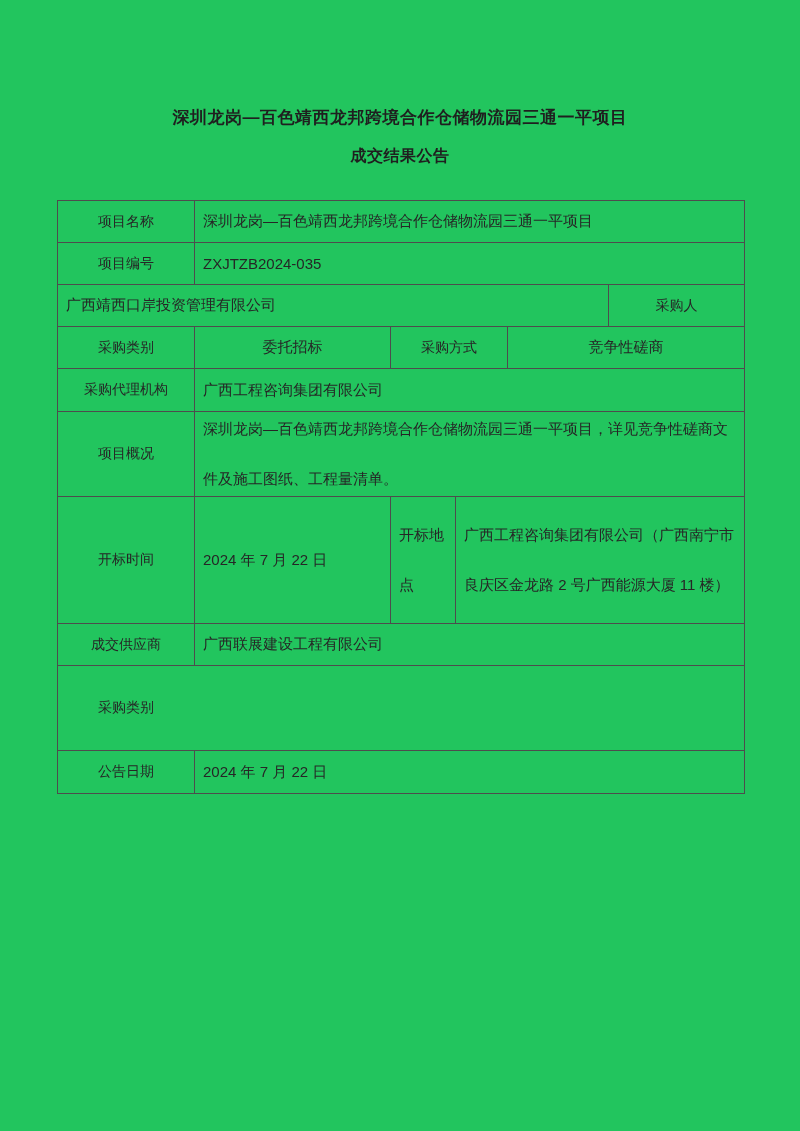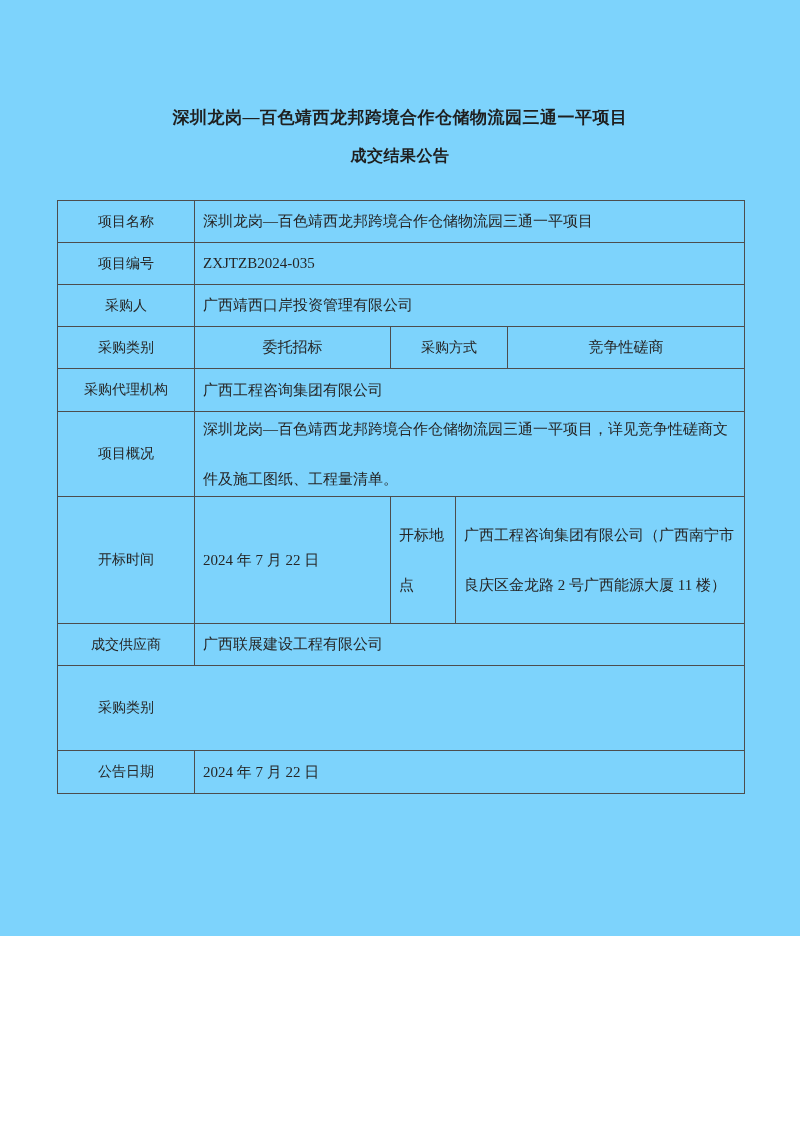--- a/index.html
+++ b/index.html
@@ -3,23 +3,23 @@
 <meta charset="utf-8">
 <style>
   html, body {
     margin: 0;
     padding: 0;
     background: #ffffff;
   }
   .page {
     position: relative;
     width: 800px;
-    height: 936px;
-    background: #7dd3fc;
-    font-family: Liberation Serif, serif;
+    height: 1131px;
+    background: #22c55e;
+    font-family: Liberation Sans, sans-serif;
     color: #262626;
     overflow: hidden;
   }
   .doc-title {
     position: absolute;
     top: 106px;
     left: 0;
     width: 100%;
     text-align: center;
     font-size: 17px;
@@ -108,22 +108,22 @@
       <div class="cell label w-label">项目名称</div>
       <div class="cell value grow">深圳龙岗—百色靖西龙邦跨境合作仓储物流园三通一平项目</div>
     </div>
 
     <div class="row h-42">
       <div class="cell label w-label">项目编号</div>
       <div class="cell value grow">ZXJTZB2024-035</div>
     </div>
 
     <div class="row h-42">
+      <div class="cell value grow">广西靖西口岸投资管理有限公司</div>
       <div class="cell label w-label">采购人</div>
-      <div class="cell value grow">广西靖西口岸投资管理有限公司</div>
     </div>
 
     <div class="row h-42">
       <div class="cell label w-label">采购类别</div>
       <div class="cell centered w-c2">委托招标</div>
       <div class="cell label w-c3">采购方式</div>
       <div class="cell centered grow">竞争性磋商</div>
     </div>
 
     <div class="row h-43">

